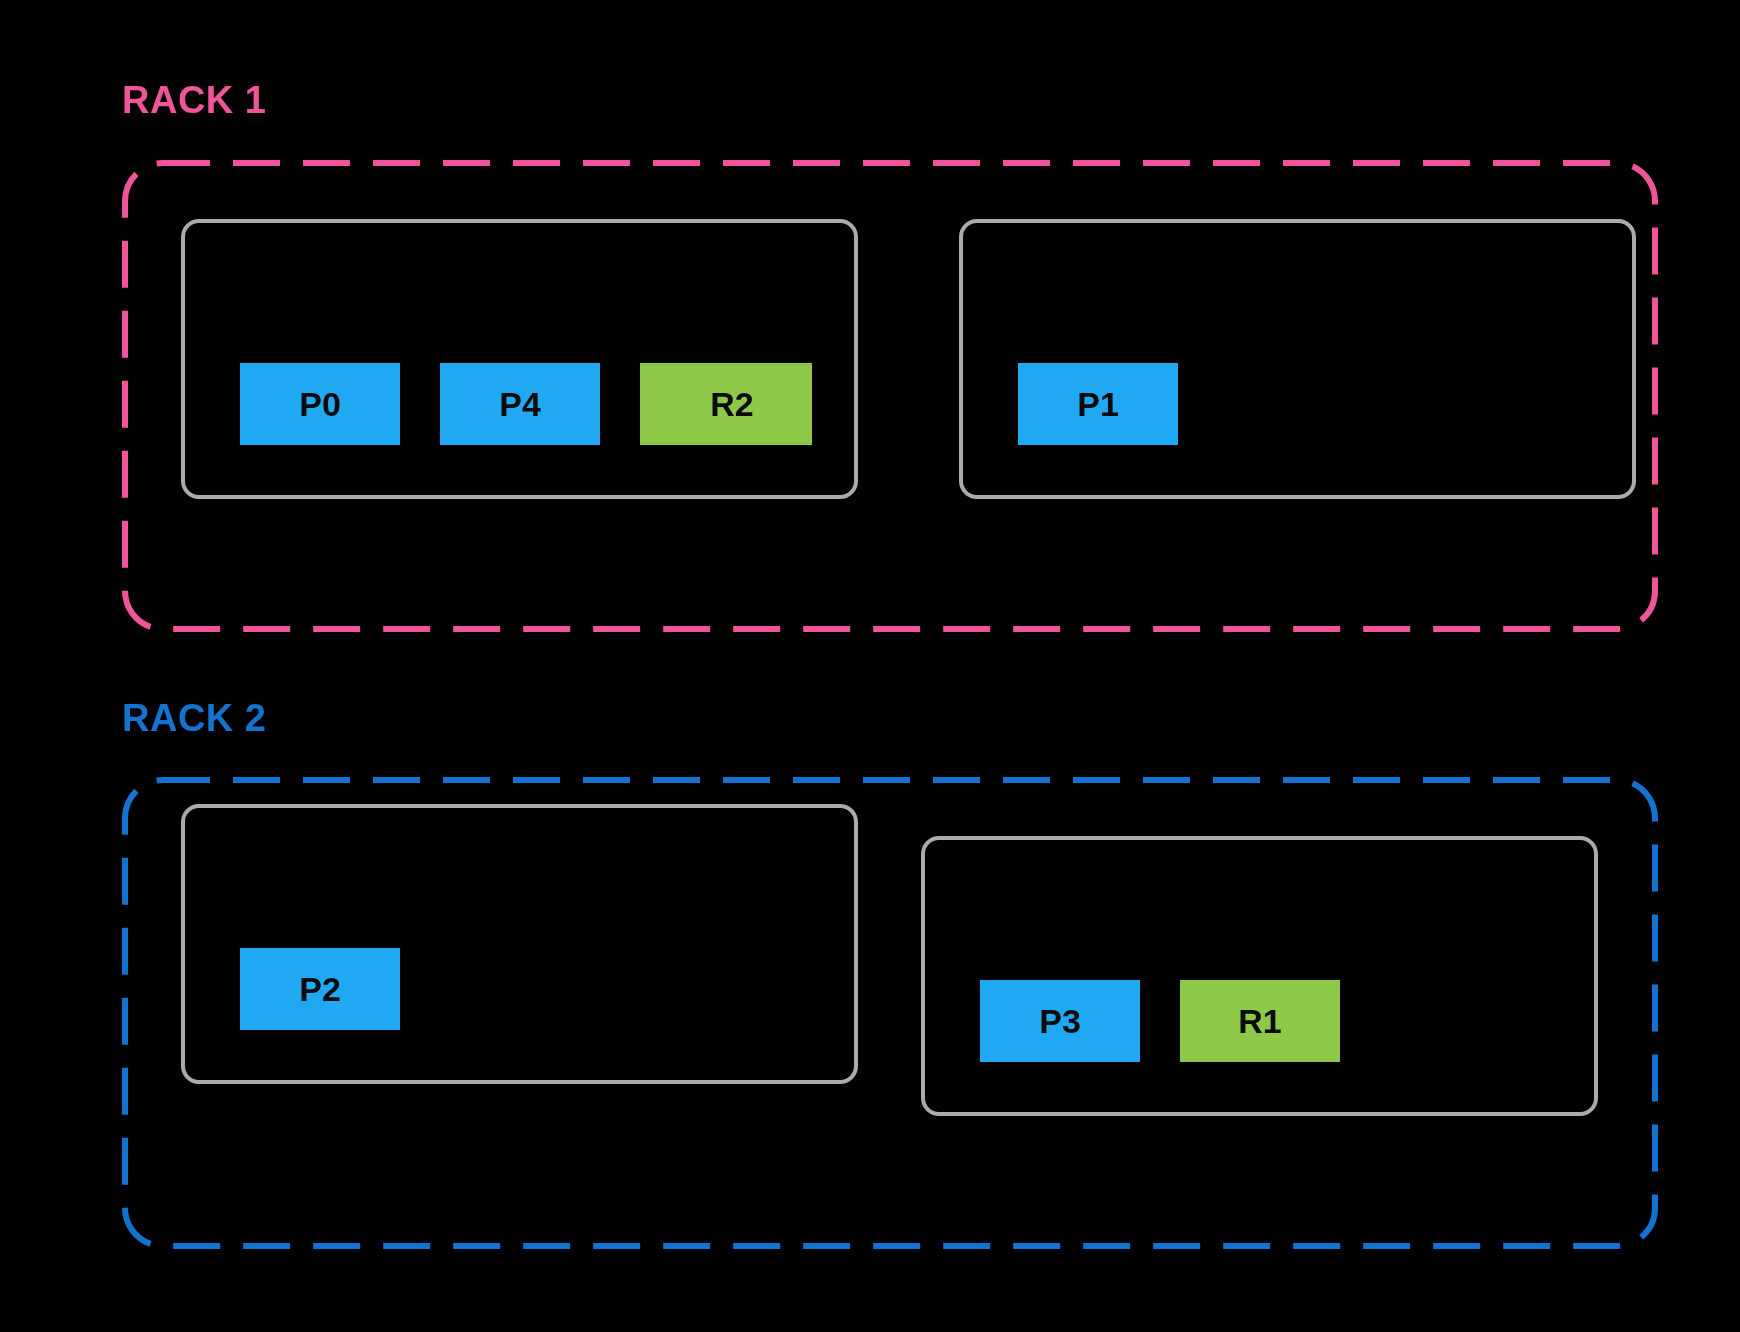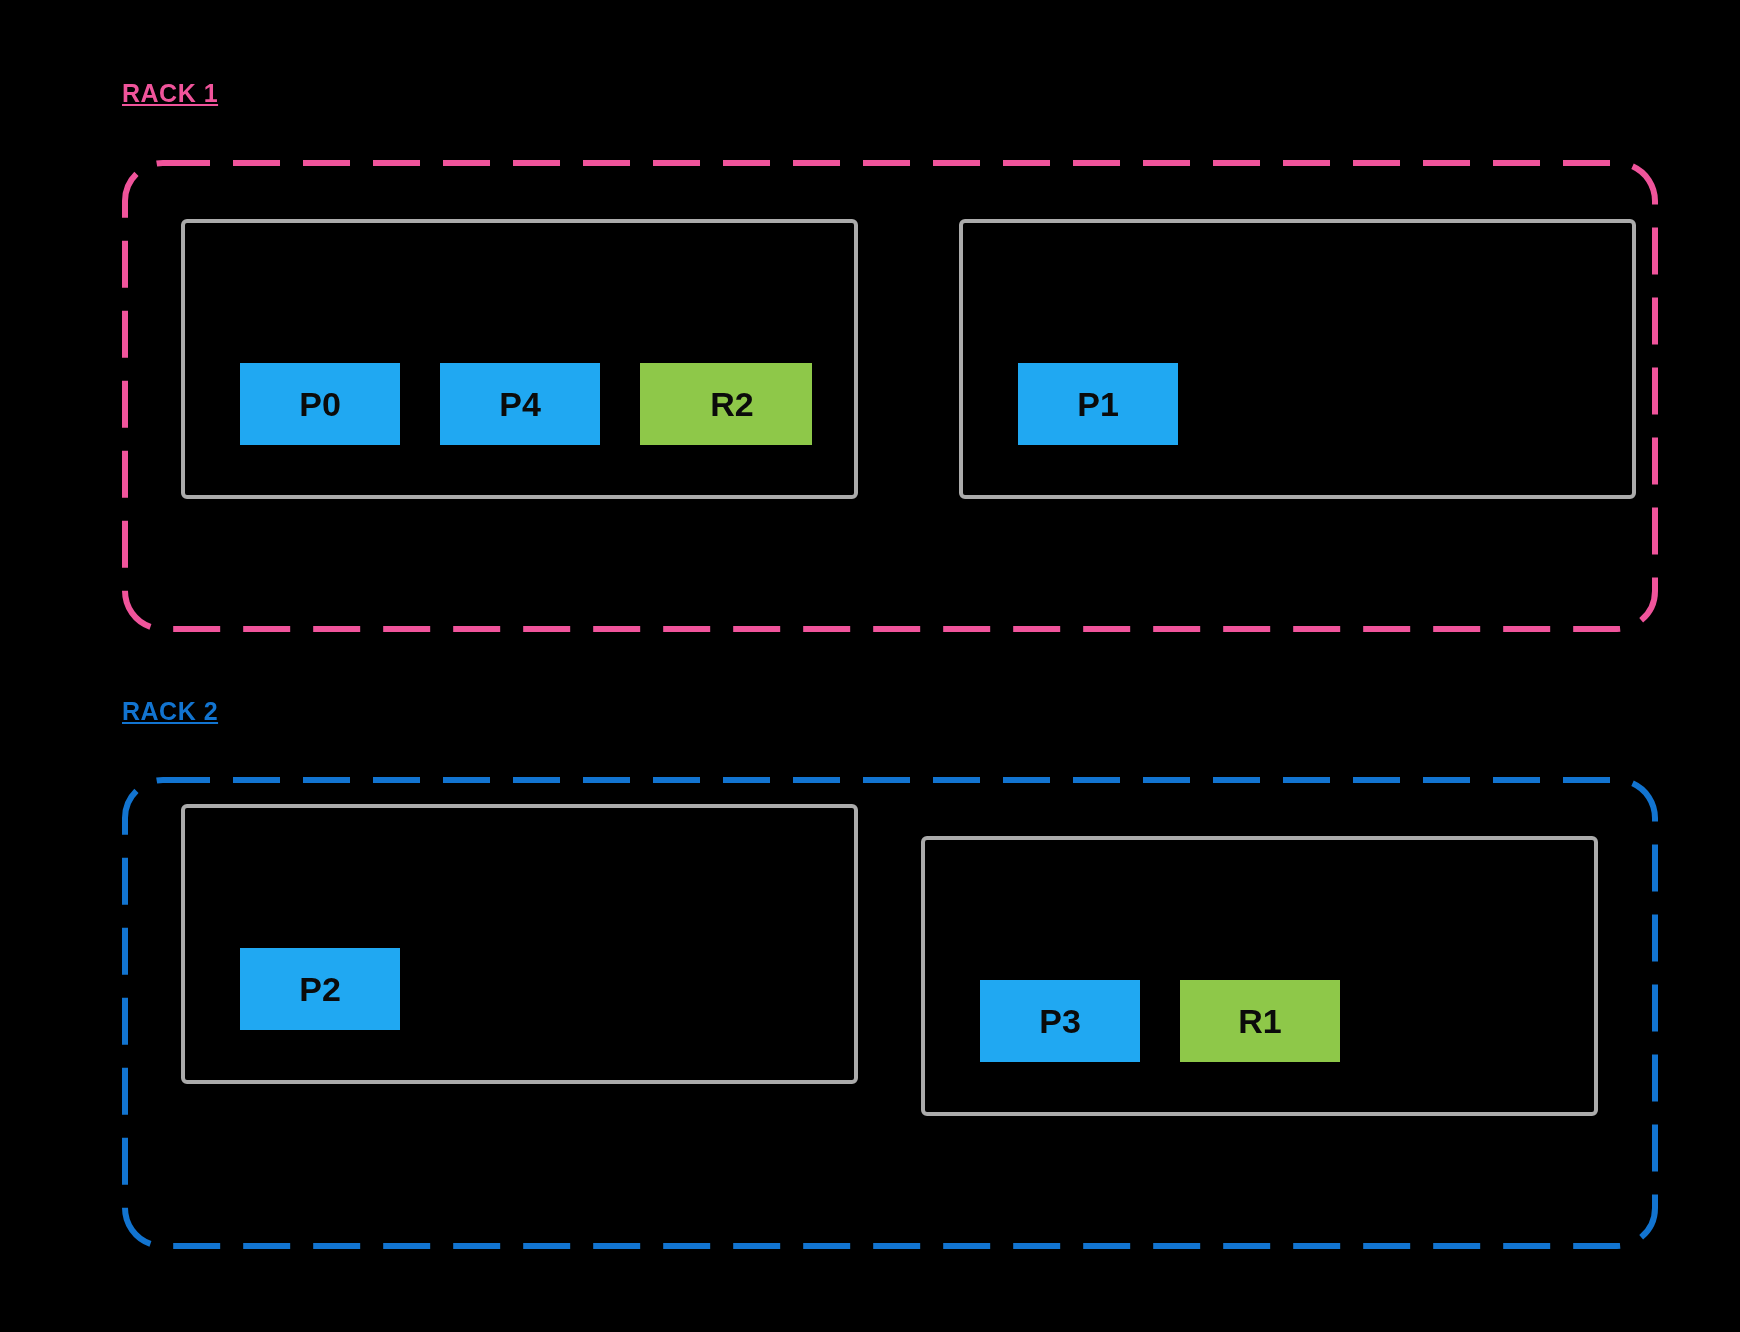--- a/index.html
+++ b/index.html
@@ -25,36 +25,35 @@
     fill: none;
     stroke-width: 6px;
     stroke-linecap: butt;
     stroke-dasharray: 47 23;
   }
   #rack1-border { stroke: var(--rack1-accent, #f0549b); }
   #rack2-border { stroke: var(--rack2-accent, #1274d0); }
   .rack-label {
     position: absolute;
     left: 122px;
-    font-size: 25px;
+    font-size: 38px;
     font-weight: 700;
     line-height: 1;
     letter-spacing: 0.5px;
     white-space: nowrap;
-    text-decoration: underline;
   }
   #rack1-label { top: 81px;  color: var(--rack1-accent, #f0549b); }
   #rack2-label { top: 699px; color: var(--rack2-accent, #1274d0); }
   .node {
     position: absolute;
     width: 677px;
     height: 280px;
     box-sizing: border-box;
     border: 4px solid var(--node-border, #ababab);
-    border-radius: 6px;
+    border-radius: 18px;
     background: transparent;
   }
   #node-1 { left: 181px; top: 219px; }
   #node-2 { left: 959px; top: 219px; }
   #node-3 { left: 181px; top: 804px; text-decoration: underline; }
   #node-4 { left: 921px; top: 836px; }
   .shard {
     position: absolute;
     top: 140px;
     width: 160px;

